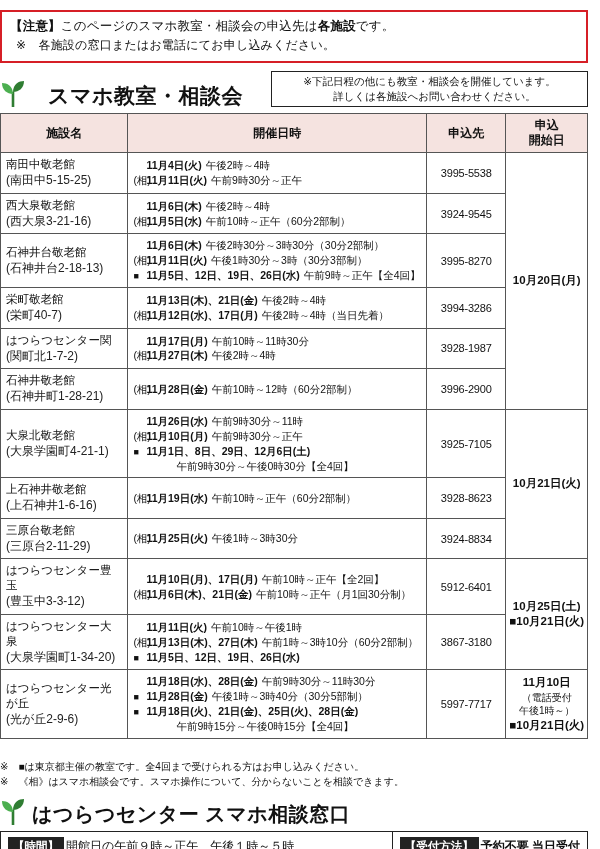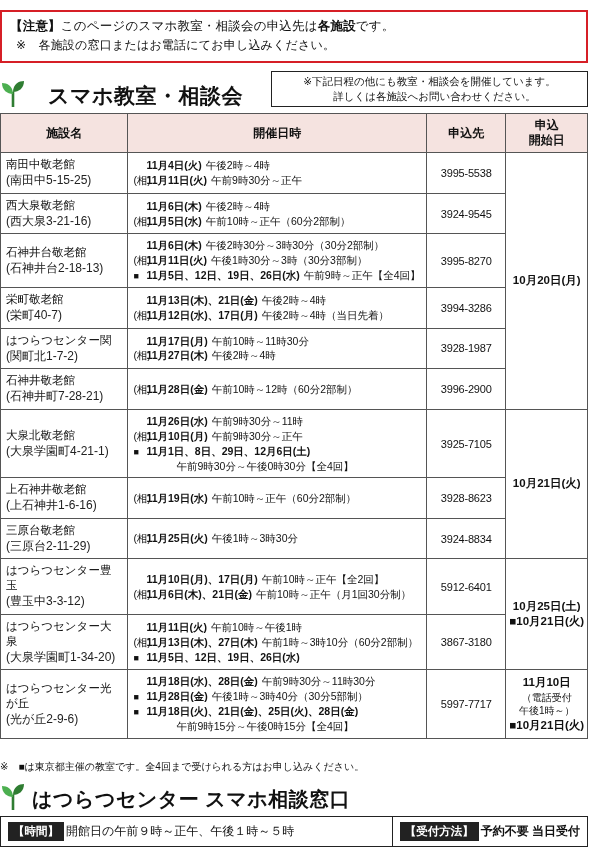--- a/index.html
+++ b/index.html
@@ -267,21 +267,21 @@
         </tr>
         <tr>
           <td class="name"><span class="n1">はつらつセンター関</span><span class="n2">(関町北1-7-2)</span></td>
           <td class="when">
             <div class="row"><span class="lead"></span><span class="dt">11月17日(月)</span><span class="tm">午前10時～11時30分</span></div>
             <div class="row"><span class="lead">(相)</span><span class="dt">11月27日(木)</span><span class="tm">午後2時～4時</span></div>
           </td>
           <td class="tel">3928-1987</td>
         </tr>
         <tr>
-          <td class="name"><span class="n1">石神井敬老館</span><span class="n2">(石神井町7-28-21)</span></td>
+          <td class="name"><span class="n1">石神井敬老館</span><span class="n2">(石神井町1-28-21)</span></td>
           <td class="when">
             <div class="row"><span class="lead">(相)</span><span class="dt">11月28日(金)</span><span class="tm">午前10時～12時（60分2部制）</span></div>
           </td>
           <td class="tel">3996-2900</td>
         </tr>
         <tr>
           <td class="name"><span class="n1">大泉北敬老館</span><span class="n2">(大泉学園町4-21-1)</span></td>
           <td class="when">
             <div class="row"><span class="lead"></span><span class="dt">11月26日(水)</span><span class="tm">午前9時30分～11時</span></div>
             <div class="row"><span class="lead">(相)</span><span class="dt">11月10日(月)</span><span class="tm">午前9時30分～正午</span></div>
@@ -342,20 +342,21 @@
             <div class="sm">（電話受付</div>
             <div class="sm">午後1時～）</div>
             <div class="big">■10月21日(火)</div>
           </td>
         </tr>
       </tbody>
   </table>
 
   <div class="foot">
     <div>※　■は東京都主催の教室です。全4回まで受けられる方はお申し込みください。</div>
+    <div>※　《相》はスマホ相談会です。スマホ操作について、分からないことを相談できます。</div>
   </div>
 
   <div class="sec2">
     <div class="title-ico">
       <svg width="26" height="30" viewBox="0 0 26 30">
         <path d="M13 29 L13 14" stroke="#2f7d32" stroke-width="2.6" fill="none"></path>
         <path d="M13 16 C 13 8, 7 5, 2 5 C 2 12, 7 16, 13 16 Z" fill="#4caf50"></path>
         <path d="M13 14 C 13 6, 19 3, 24 3 C 24 10, 19 14, 13 14 Z" fill="#2f7d32"></path>
       </svg>
     </div>

